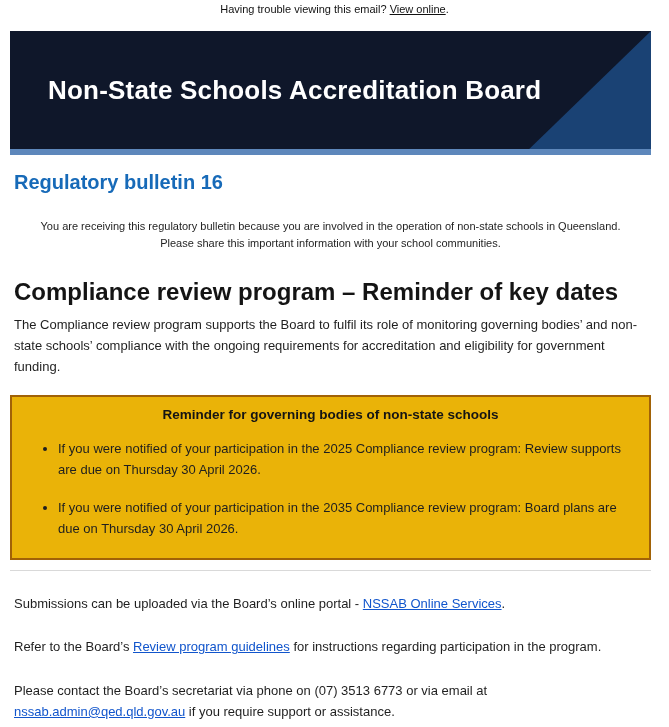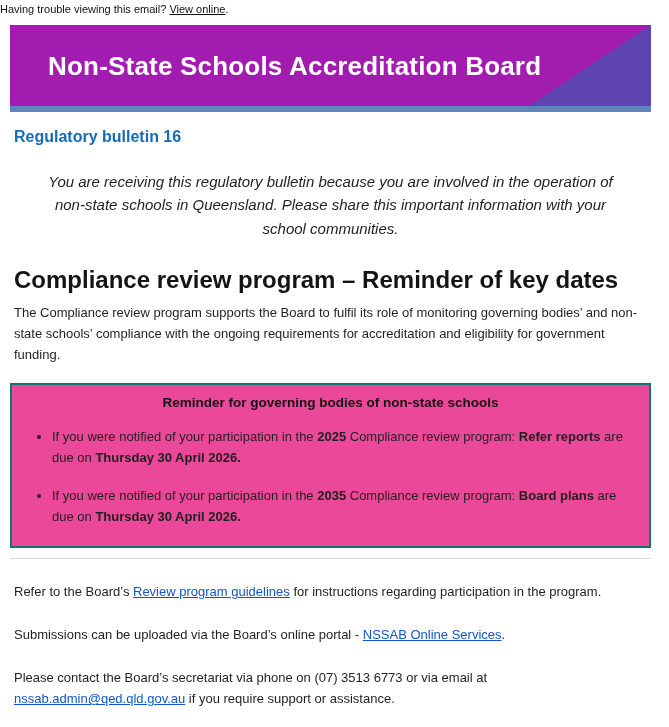--- a/index.html
+++ b/index.html
@@ -7,35 +7,36 @@
   body {
     width: 669px;
     background: #ffffff;
     color: #1f1f1f;
     font-family: "Liberation Sans", sans-serif;
   }
   .wrap { padding: 0 18px 0 10px; }
 
   
   .preheader {
+    text-align: center;
     font-size: 11px;
-    padding: 3px 0 10px;
+    padding: 3px 0 16px;
     color: #111111;
   }
   .preheader a {
     color: #111111;
     text-decoration: underline;
     cursor: pointer;
   }
 
   
   .banner {
     position: relative;
-    height: 81px;
-    background: #a21caf;
+    height: 118px;
+    background: #0f172a;
     overflow: hidden;
   }
   .banner .accent {
     position: absolute;
     inset: 0;
     background: #2566b1;
     clip-path: polygon(100% 0, 81% 100%, 100% 100%);
     opacity: 0.55;
   }
   .banner h1 {
@@ -47,30 +48,29 @@
     color: #ffffff;
     font-size: 26px;
     font-weight: bold;
     letter-spacing: 0.2px;
   }
   .banner-strip { height: 6px; background: #5d87bb; }
 
   
   .bulletin-title {
     margin: 16px 0 15px 4px;
-    font-size: 16px;
+    font-size: 20px;
     font-weight: bold;
     color: #176ab8;
   }
 
   .intro {
     margin: 24px 28px 0;
     text-align: center;
-    font-style: italic;
-    font-size: 15px;
+    font-size: 11px;
     line-height: 1.55;
     color: #1f1f1f;
   }
 
   h2.section-heading {
     margin: 26px 0 6px 4px;
     font-size: 24px;
     font-weight: bold;
     color: #141414;
   }
@@ -85,42 +85,42 @@
 
   a.inline-link {
     color: #1155cc;
     text-decoration: underline;
     cursor: pointer;
   }
 
   
   .reminder-box {
     margin: 18px 0 0;
-    border: 2px solid #0f766e;
-    background: #ec4899;
-    padding: 8px 14px 2px;
+    border: 2px solid #a16207;
+    background: #eab308;
+    padding: 8px 20px 2px;
   }
   .reminder-box .box-title {
     text-align: center;
     font-weight: bold;
     font-size: 13.5px;
     color: #141414;
     margin: 2px 0 0;
   }
   .reminder-box ul {
     margin: 16px 0 14px 8px;
     padding-left: 18px;
   }
   .reminder-box li {
     font-size: 13px;
     line-height: 1.62;
     margin-bottom: 17px;
     color: #1f1f1f;
   }
-  .b { font-weight: bold; }
+  .b { font-weight: normal; }
 
   hr.rule {
     border: none;
     border-top: 1px solid #d9d9d9;
     margin: 10px 0 0;
   }
 </style>
 </head>
 <body>
 
@@ -141,35 +141,35 @@
   <p class="intro">You are receiving this regulatory bulletin because you are involved in the operation of non-state schools in Queensland. Please share this important information with your school communities.</p>
 
   <h2 class="section-heading">Compliance review program – Reminder of key dates</h2>
 
   <p class="body-text">The Compliance review program supports the Board to fulfil its role of monitoring governing bodies’ and non-state schools’ compliance with the ongoing requirements for accreditation and eligibility for government funding.</p>
 
   <div class="reminder-box">
     <div class="box-title">Reminder for governing bodies of non-state schools</div>
     <ul>
       <li>
-        <span>If you were notified of your participation in the </span><span class="b">2025</span><span> Compliance review program: </span><span class="b">Refer reports</span><span> are due on </span><span class="b">Thursday 30 April 2026.</span>
+        <span>If you were notified of your participation in the </span><span class="b">2025</span><span> Compliance review program: </span><span class="b">Review supports</span><span> are due on </span><span class="b">Thursday 30 April 2026.</span>
       </li>
       <li>
         <span>If you were notified of your participation in the </span><span class="b">2035</span><span> Compliance review program: </span><span class="b">Board plans</span><span> are due on </span><span class="b">Thursday 30 April 2026.</span>
       </li>
     </ul>
   </div>
 
   <hr class="rule">
 
   <p class="body-text spaced">
-    <span>Refer to the Board’s </span><a class="inline-link">Review program guidelines</a><span> for instructions regarding participation in the program.</span>
+    <span>Submissions can be uploaded via the Board’s online portal - </span><a class="inline-link">NSSAB Online Services</a><span>.</span>
   </p>
 
   <p class="body-text spaced">
-    <span>Submissions can be uploaded via the Board’s online portal - </span><a class="inline-link">NSSAB Online Services</a><span>.</span>
+    <span>Refer to the Board’s </span><a class="inline-link">Review program guidelines</a><span> for instructions regarding participation in the program.</span>
   </p>
 
   <p class="body-text spaced">
     <span>Please contact the Board’s secretariat via phone on (07) 3513 6773 or via email at </span><a class="inline-link">nssab.admin@qed.qld.gov.au</a><span> if you require support or assistance.</span>
   </p>
 
 </div>
 
 </body></html>

